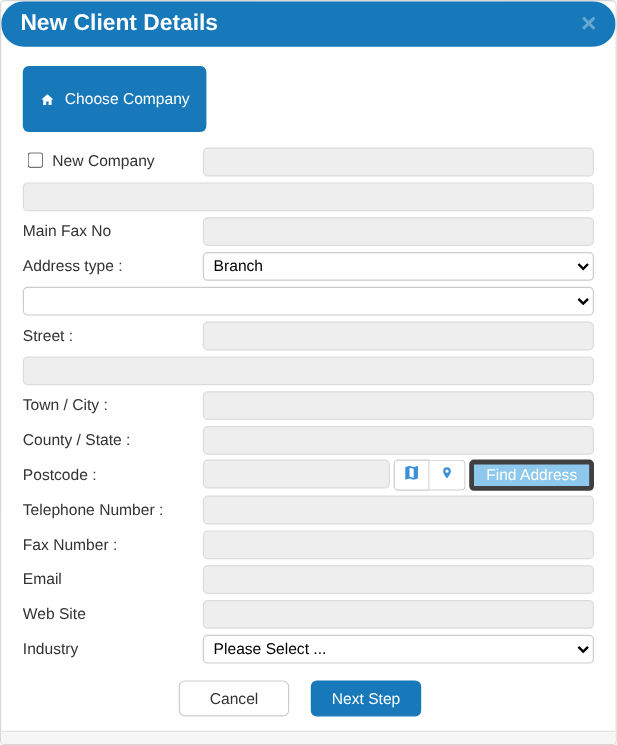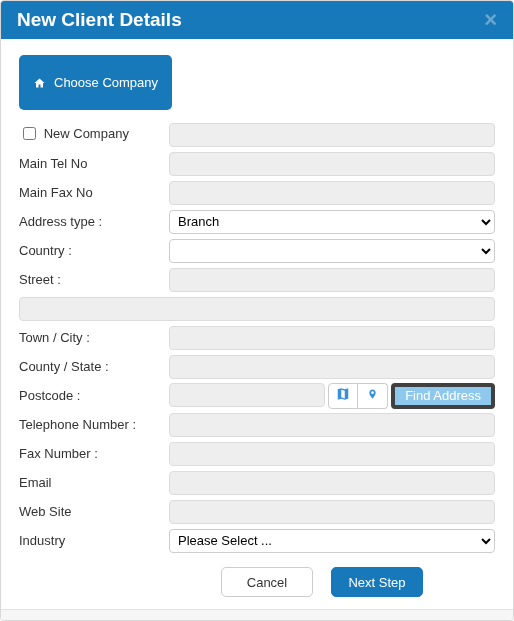--- a/index.html
+++ b/index.html
@@ -25,20 +25,21 @@
     overflow: hidden;
   }
   .modal-header {
     background: #1779ba;
     color: #fff;
     padding: 8px 16px;
     display: flex;
     align-items: flex-end;
     justify-content: space-between;
     height: 42px;
+    border-radius: 19px;
   }
   .modal-header h2 {
     margin: 0;
     font-size: 19px;
     font-weight: 600;
   }
   .modal-header .close-x {
     color: rgba(255,255,255,0.35);
     font-size: 22px;
     font-weight: bold;
@@ -139,21 +140,21 @@
     border: 4px solid #404040;
     border-radius: 4px;
     padding: 0 10px;
     font-size: 13px;
     cursor: pointer;
     height: 26px;
   }
   .button-row {
     display: flex;
     gap: 18px;
-    justify-content: center;
+    justify-content: flex-start;
     margin-top: 12px;
     padding-left: 130px;
   }
   .btn {
     height: 30px;
     min-width: 92px;
     border-radius: 5px;
     font-size: 13px;
     cursor: pointer;
     padding: 0 16px;
@@ -208,40 +209,38 @@
 
     <div class="form-row">
       <div class="form-label">
         <input type="checkbox" style="">
         <span>New Company</span>
       </div>
       <div class="form-field"><input class="text-input" type="text" value="" style=""></div>
     </div>
 
     <div class="form-row">
-      <div class="form-label">Main Tel No</div>
       <div class="form-field"><input class="text-input" type="text" value="" style=""></div>
     </div>
 
     <div class="form-row">
       <div class="form-label">Main Fax No</div>
       <div class="form-field"><input class="text-input" type="text" value="" style=""></div>
     </div>
 
     <div class="form-row">
       <div class="form-label">Address type :</div>
       <div class="form-field">
         <select>
           <option>Branch</option>
         </select>
       </div>
     </div>
 
     <div class="form-row">
-      <div class="form-label">Country :</div>
       <div class="form-field">
         <select>
           <option></option>
         </select>
       </div>
     </div>
 
     <div class="form-row">
       <div class="form-label">Street :</div>
       <div class="form-field"><input class="text-input" type="text" value="" style=""></div>

